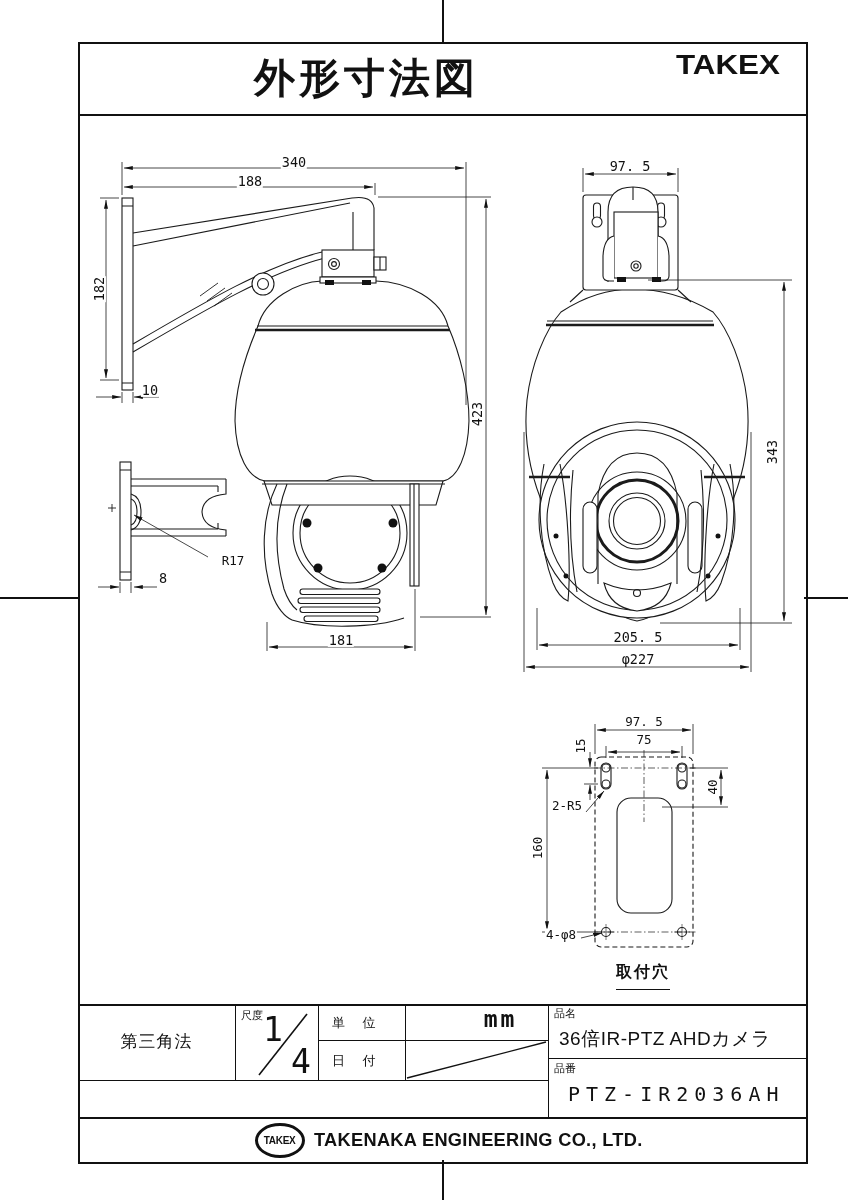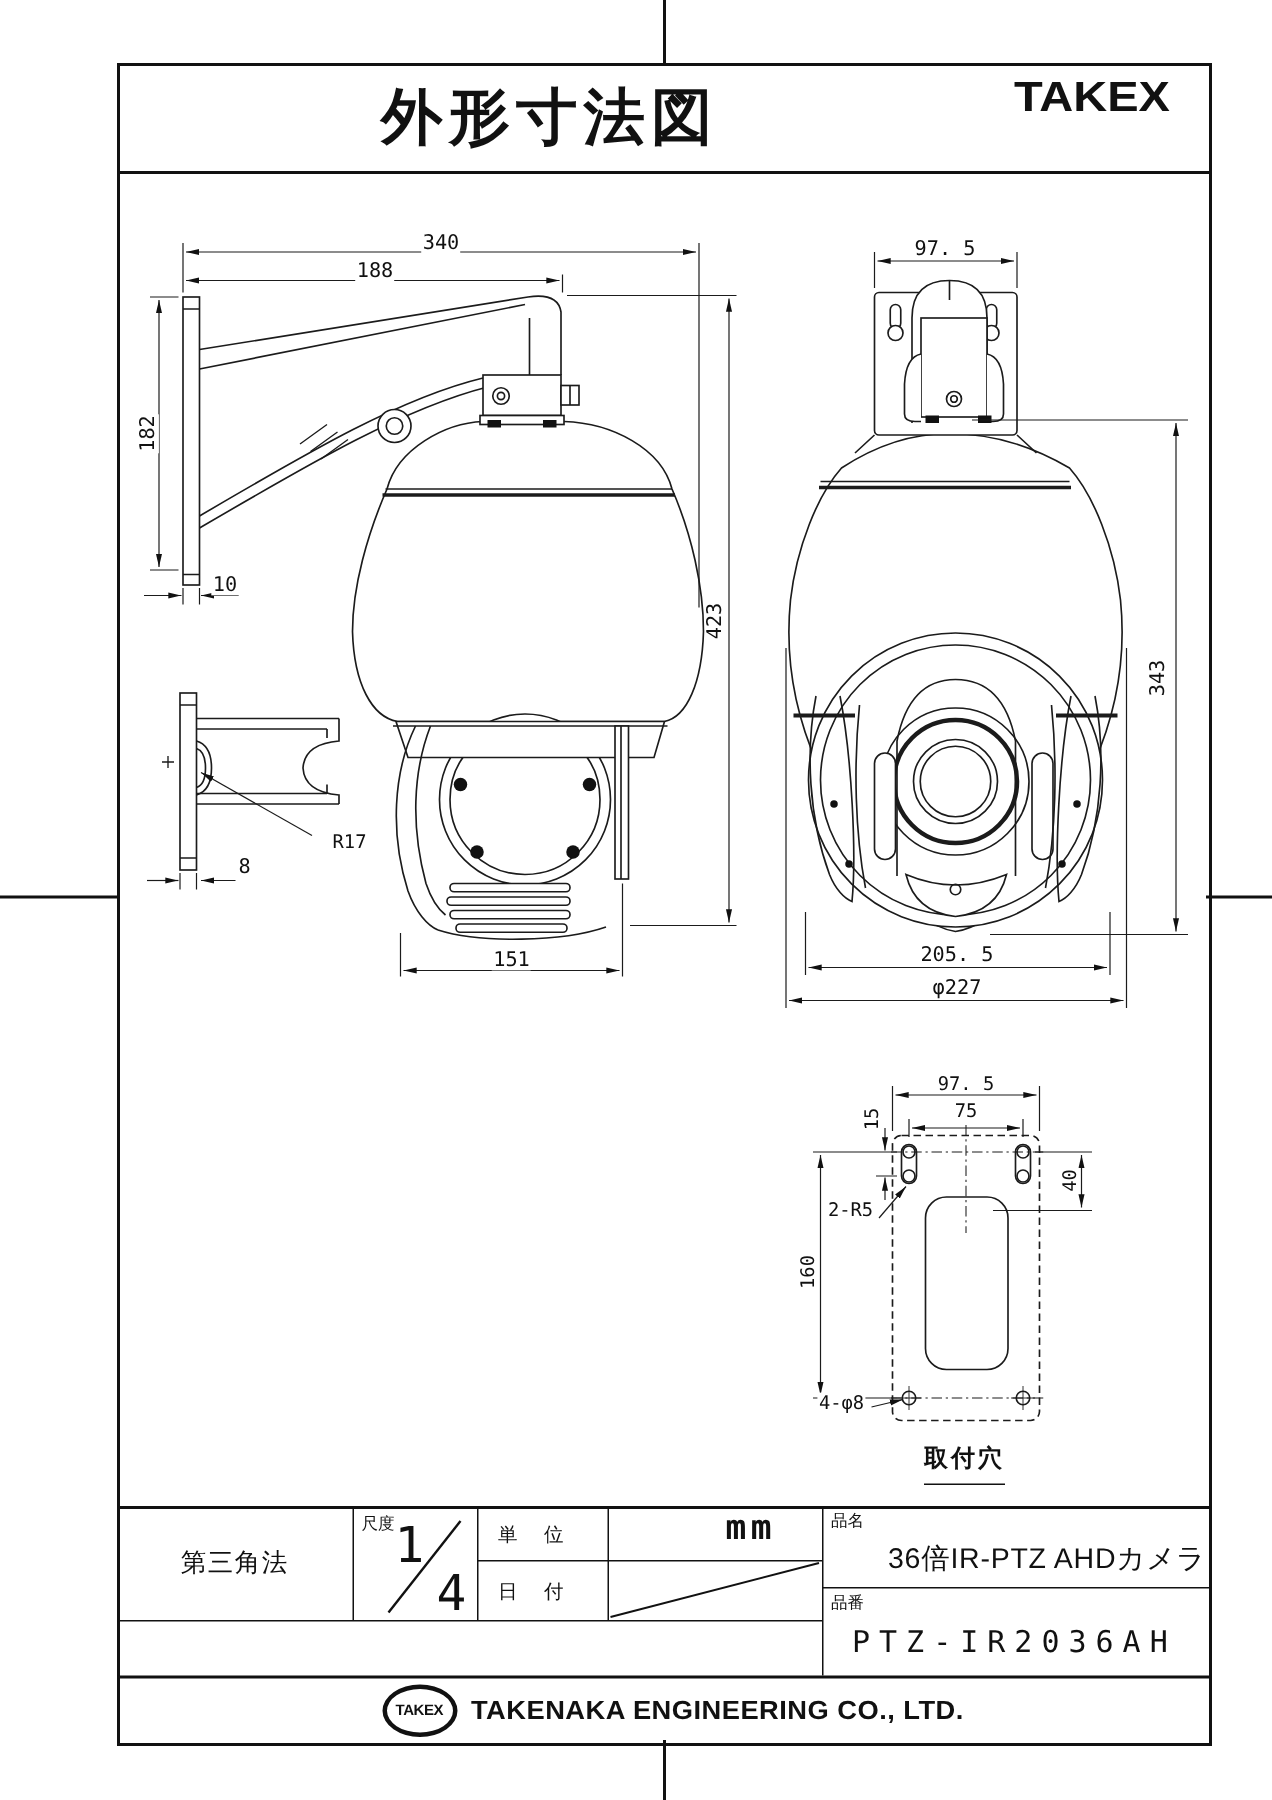--- a/index.html
+++ b/index.html
@@ -21,21 +21,21 @@
   .jp{font-family:"Liberation Sans","DejaVu Sans",sans-serif;}
   .projection{position:absolute;left:78px;top:1030px;width:157px;text-align:center;font-size:17px;letter-spacing:1px;}
   .scale-lbl{position:absolute;left:241px;top:1008px;font-size:11px;}
   .scale-num{position:absolute;left:263px;top:1010px;font-size:33px;font-family:"DejaVu Sans Mono",monospace;}
   .scale-den{position:absolute;left:291px;top:1042px;font-size:33px;font-family:"DejaVu Sans Mono",monospace;}
   .unit-lbl{position:absolute;left:332px;top:1014px;font-size:13px;letter-spacing:7px;}
   .date-lbl{position:absolute;left:332px;top:1052px;font-size:13px;letter-spacing:7px;}
   .unit-val{position:absolute;left:405px;top:1006px;width:143px;text-align:center;
             font-size:23px;font-weight:700;letter-spacing:3px;font-family:"DejaVu Sans Mono",monospace;padding-left:24px;}
   .name-lbl{position:absolute;left:554px;top:1006px;font-size:11px;}
-  .name-val{position:absolute;left:592px;top:1026px;font-size:19px;letter-spacing:0.5px;}
+  .name-val{position:absolute;left:559px;top:1026px;font-size:19px;letter-spacing:0.5px;}
   .num-lbl{position:absolute;left:554px;top:1061px;font-size:11px;}
   .num-val{position:absolute;left:568px;top:1082px;font-size:20px;letter-spacing:6px;
            font-family:"DejaVu Sans Mono",monospace;}
   .footer{position:absolute;left:78px;top:1118px;width:728px;height:44px;
           display:flex;align-items:center;justify-content:center;gap:9px;}
   .badge{width:44px;height:29px;border:3.5px solid #111;border-radius:50%;
          display:flex;align-items:center;justify-content:center;
          font-size:10px;font-weight:900;letter-spacing:-0.3px;}
   .company{font-size:17.5px;font-weight:900;letter-spacing:0.3px;transform:scaleX(1.04);transform-origin:left center;}
   .mount-cap{position:absolute;left:616px;top:962px;font-size:16px;letter-spacing:2px;
@@ -255,21 +255,21 @@
       <line x1="259" y1="1075" x2="307" y2="1014" stroke-width="1.6"></line>
       <line x1="407" y1="1078" x2="546" y2="1042" stroke-width="1.3"></line>
     </g>
   </svg>
 
   <div class="lbl" style="left:294px;top:162px;">340</div>
   <div class="lbl" style="left:250px;top:181px;">188</div>
   <div class="lbl rot" style="left:99px;top:289px;">182</div>
   <div class="lbl" style="left:150px;top:390px;">10</div>
   <div class="lbl rot" style="left:477px;top:414px;">423</div>
-  <div class="lbl" style="left:341px;top:640px;">151</div>
+  <div class="lbl" style="left:341px;top:640px;">181</div>
   <div class="lbl sm" style="left:233px;top:561px;">R17</div>
   <div class="lbl" style="left:163px;top:578px;">8</div>
 
   <div class="lbl" style="left:630px;top:166px;">97. 5</div>
   <div class="lbl rot" style="left:772px;top:452px;">343</div>
   <div class="lbl" style="left:638px;top:637px;">205. 5</div>
   <div class="lbl" style="left:638px;top:659px;">φ227</div>
 
   <div class="lbl sm" style="left:644px;top:722px;">97. 5</div>
   <div class="lbl sm" style="left:644px;top:740px;">75</div>

